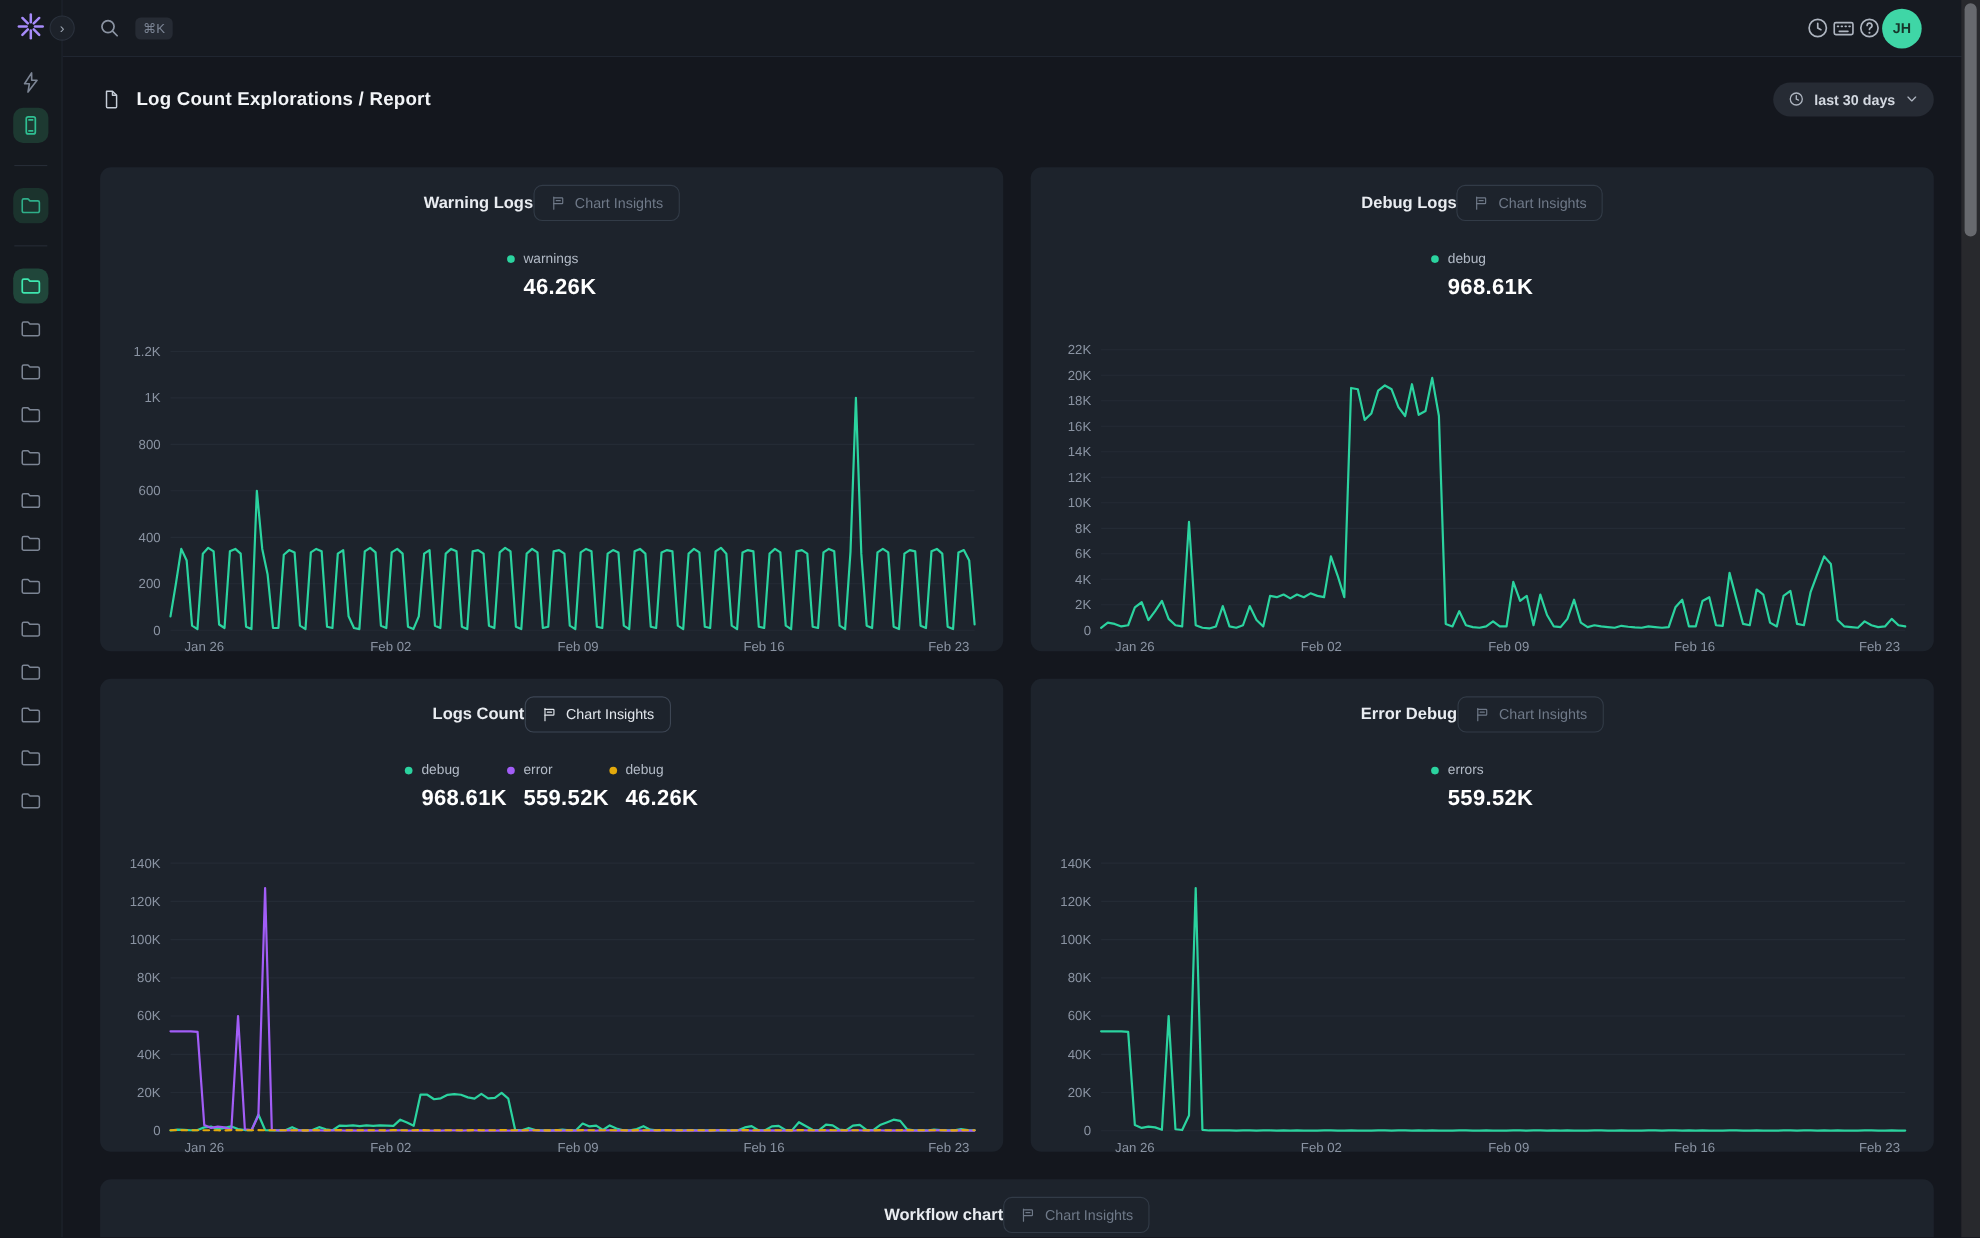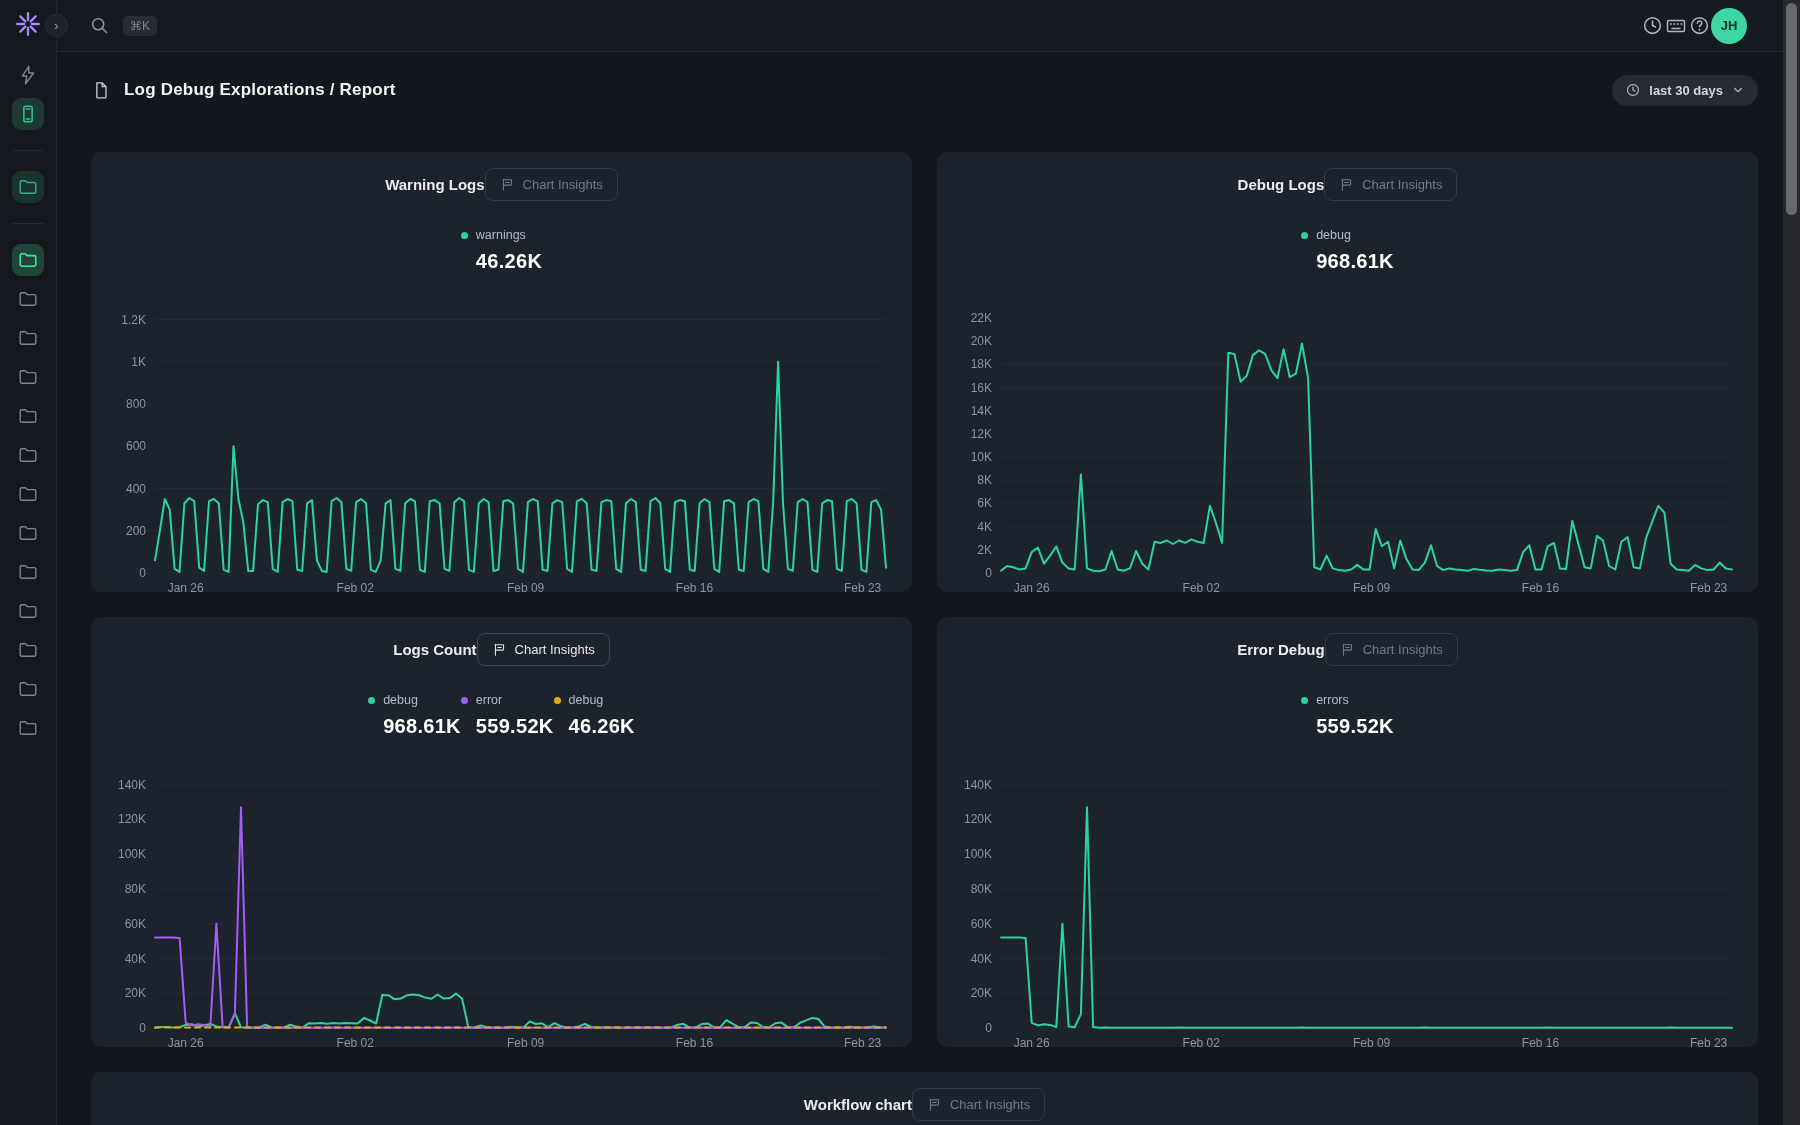--- a/index.html
+++ b/index.html
@@ -210,21 +210,21 @@
       </div>
     </header>
 
     <div class="content">
       <div class="page-head">
         <div class="ph-left">
           <svg width="20" height="20" viewBox="0 0 24 24" fill="none" stroke="#c6cdd8" stroke-width="1.6" stroke-linejoin="round">
             <path d="M7 3.5 H13.5 L18 8 V20.5 a1 1 0 0 1 -1 1 H8 a1 1 0 0 1 -1 -1 Z"></path>
             <path d="M13.5 3.5 V8 H18"></path>
           </svg>
-          <h1 class="page-title">Log Debug Explorations / Report</h1>
+          <h1 class="page-title">Log Count Explorations / Report</h1>
         </div>
         <button class="range">
           <svg width="16" height="16" viewBox="0 0 24 24" fill="none" stroke="currentColor" stroke-width="1.8" stroke-linecap="round">
             <circle cx="12" cy="12" r="8.2"></circle>
               <path d="M12 7.5 V12 L15 13.6"></path>
           </svg>
           <span>last 30 days</span>
           <svg width="14" height="14" viewBox="0 0 24 24" fill="none" stroke="#aeb5c0" stroke-width="2" stroke-linecap="round" stroke-linejoin="round">
             <path d="M6 9 L12 15 L18 9"></path>
           </svg>

